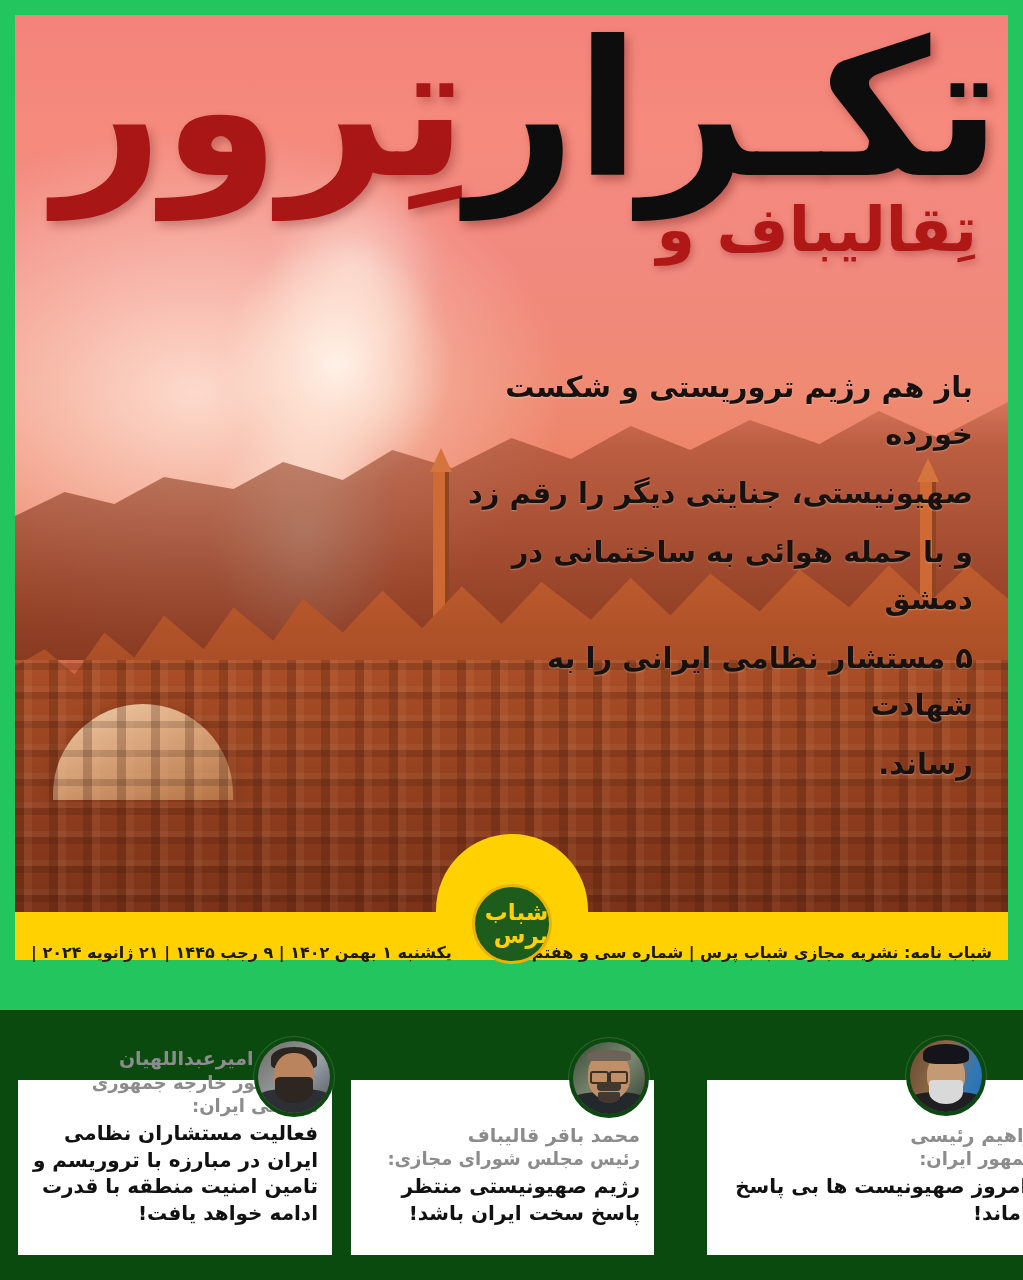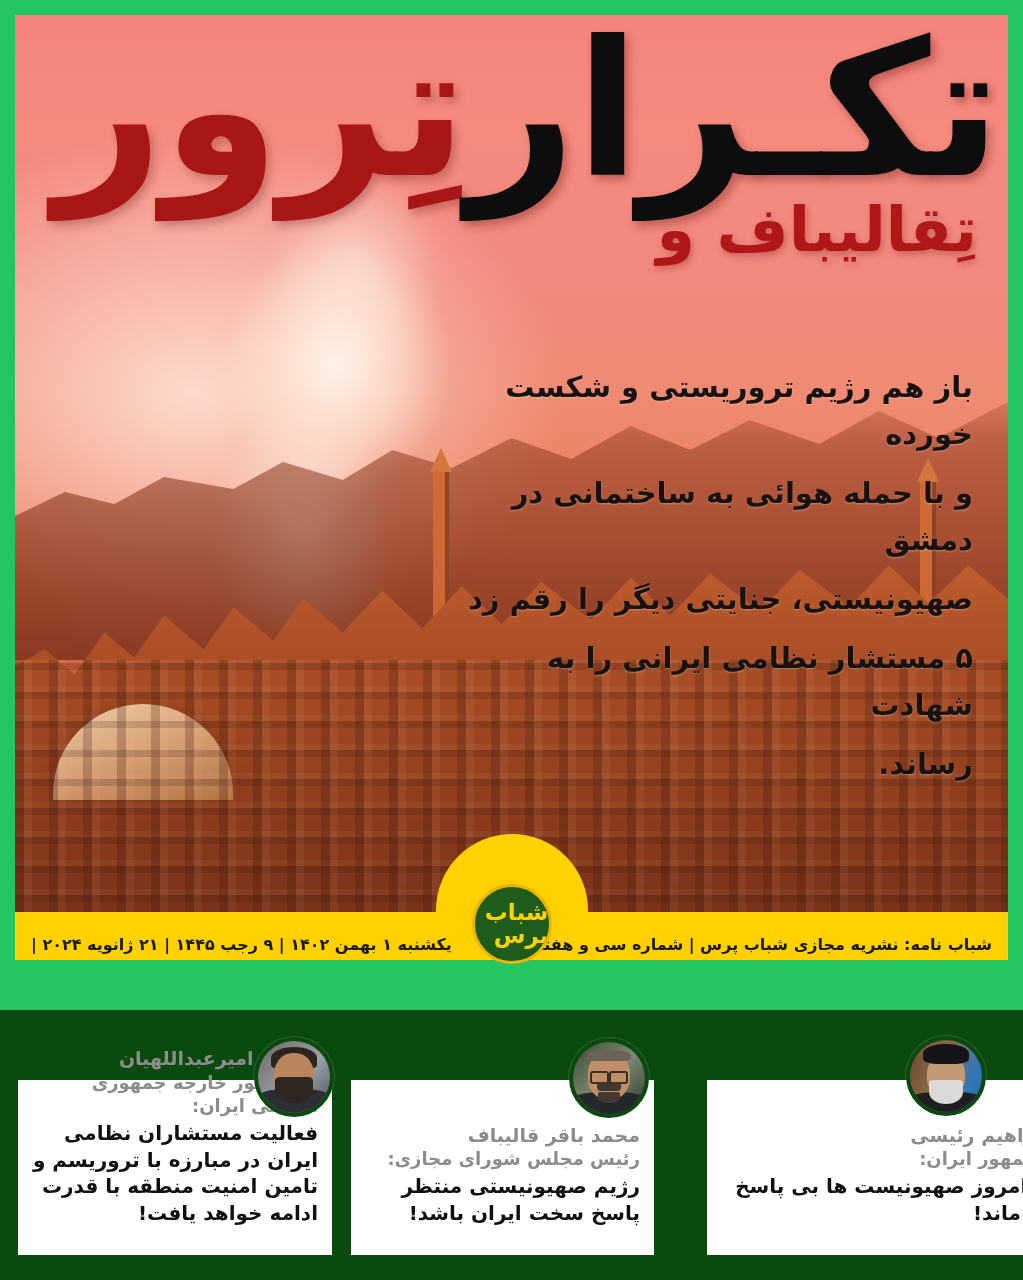--- a/index.html
+++ b/index.html
@@ -91,21 +91,21 @@
   }
   .lede p{margin:12px;}
   .ybar-bump{
     position:absolute;left:50%;transform:translateX(-50%);bottom:40px;
     width:152px;height:86px;background:#ffd100;border-radius:76px 76px 0 0;
   }
   .strip-wrap{
     position:absolute;left:15px;top:912px;width:993px;height:48px;
   }
   .strip-text{
-    position:absolute;top:8px;height:48px;display:flex;align-items:center;
+    position:absolute;top:16px;height:48px;display:flex;align-items:center;
     font-size:16px;font-weight:700;color:#1b1b00;white-space:nowrap;
   }
   .strip-right{right:16px;}
   .strip-left{left:16px;}
 
   .logo{
     position:absolute;left:50%;transform:translateX(-50%);top:884px;
     width:74px;height:74px;border-radius:50%;
     background:#1d5c1b;border:3px solid #eab308;
     box-shadow:0 0 0 2px #1d5c1b inset;
@@ -175,22 +175,22 @@
     <div class="hero-fade"></div>
   </div>
 
   <div class="headline">
     <div class="h-main"><span class="h-black">تکـرار</span><span class="h-red">تِرور</span></div>
     <div class="h-sub">تِقالیباف و</div>
   </div>
 
   <div class="lede">
     <p>باز هم رژیم تروریستی و شکست خورده</p>
+    <p>صهیونیستی، جنایتی دیگر را رقم زد</p>
     <p>و با حمله هوائی به ساختمانی در دمشق</p>
-    <p>صهیونیستی، جنایتی دیگر را رقم زد</p>
     <p>۵ مستشار نظامی ایرانی را به شهادت</p>
     <p>رساند.</p>
   </div>
 
   <div class="strip-wrap">
     <div class="ybar-bump"></div>
     <div style="position:absolute;left:0;top:0;width:993px;height:48px;background:#ffd100;"></div>
     <div class="strip-text strip-right">شباب نامه: نشریه مجازی شباب پرس | شماره سی و هفتم |</div>
     <div class="strip-text strip-left">یکشنبه ۱ بهمن ۱۴۰۲ | ۹ رجب ۱۴۴۵ | ۲۱ ژانویه ۲۰۲۴ |</div>
   </div>

